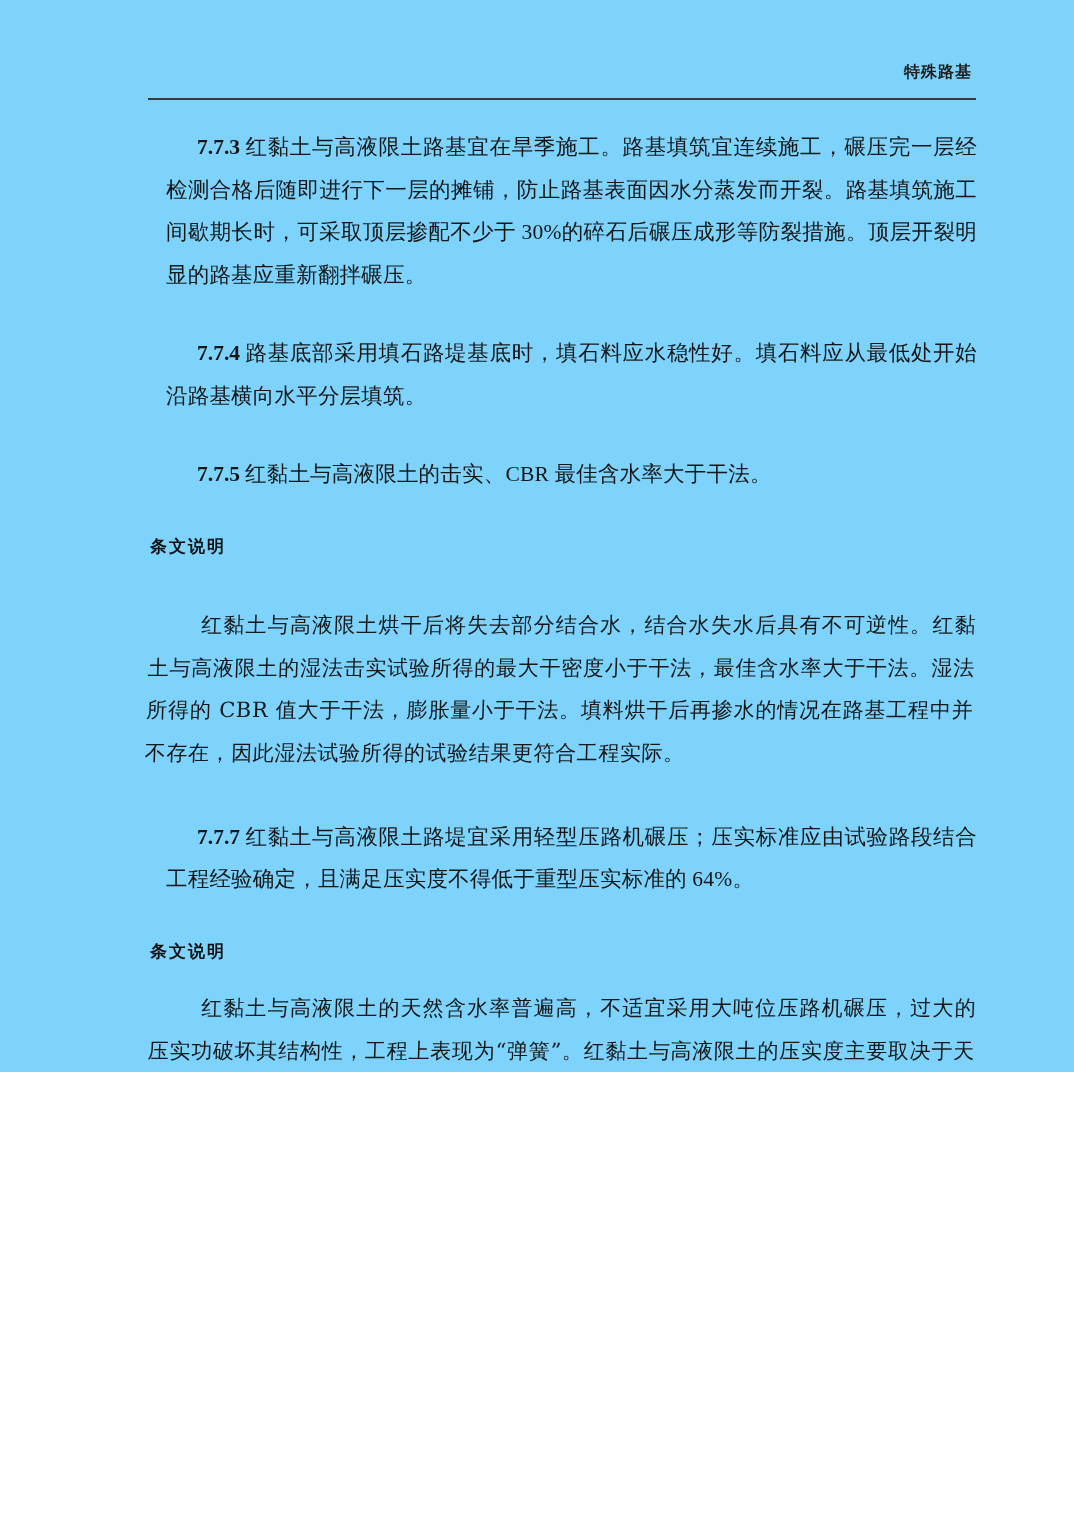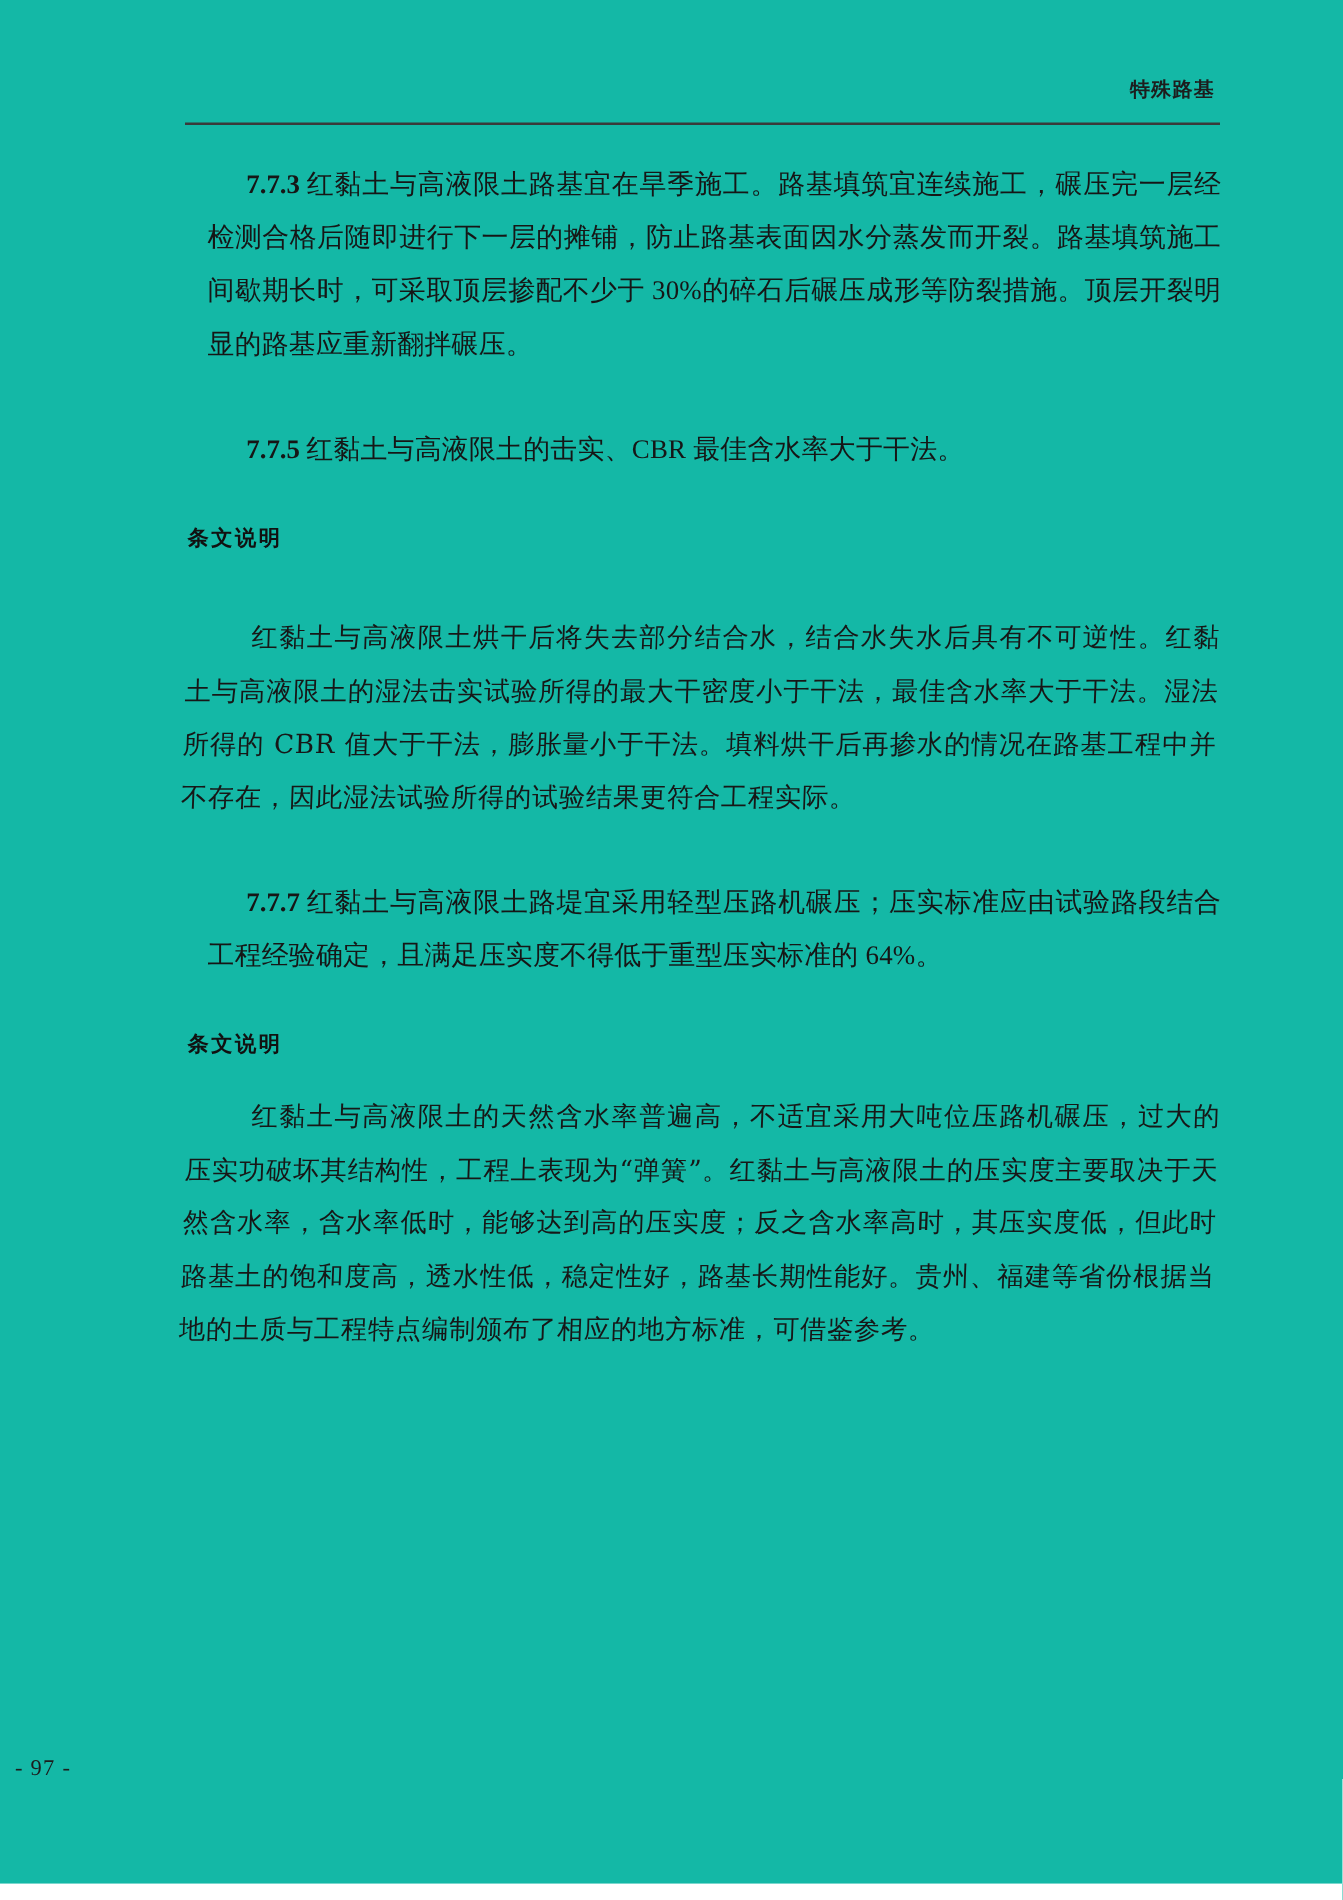--- a/index.html
+++ b/index.html
@@ -7,22 +7,22 @@
     padding: 0;
     background: #ffffff;
   }
   body {
     font-family: "Liberation Serif", "DejaVu Serif", serif;
     color: #1a1a1a;
   }
   .page {
     position: relative;
     width: 1074px;
-    height: 1507px;
-    background: #14b8a6;
+    height: 1072px;
+    background: #7dd3fc;
     box-sizing: border-box;
     overflow: hidden;
   }
 
   
   .header {
     position: absolute;
     left: 148px;
     top: 62px;
     width: 828px;
@@ -125,20 +125,21 @@
     <span class="header-title">特殊路基</span>
   </div>
   <div class="header-rule"></div>
 
   <div class="body">
 
     <p class="clause"><span class="num">7.7.3</span><span>红黏土与高液限土路基宜在旱季施工。路基填筑宜连续施工，碾压完一层经检测合格后随即进行下一层的摊铺，防止路基表面因水分蒸发而开裂。路基填筑施工间歇期长时，可采取顶层掺配不少于 30%的碎石后碾压成形等防裂措施。顶层开裂明显的路基应重新翻拌碾压。</span></p>
 
     <div class="gap-sm"></div>
 
+    <p class="clause"><span class="num">7.7.4</span><span>路基底部采用填石路堤基底时，填石料应水稳性好。填石料应从最低处开始沿路基横向水平分层填筑。</span></p>
 
     <div class="gap-sm"></div>
 
     <p class="clause"><span class="num">7.7.5</span><span>红黏土与高液限土的击实、CBR 最佳含水率大于干法。</span></p>
 
     <h2 class="note-heading">条文说明</h2>
 
     <div class="gap-md"></div>
 
     <p class="note-body">红黏土与高液限土烘干后将失去部分结合水，结合水失水后具有不可逆性。红黏土与高液限土的湿法击实试验所得的最大干密度小于干法，最佳含水率大于干法。湿法所得的 CBR 值大于干法，膨胀量小于干法。填料烘干后再掺水的情况在路基工程中并不存在，因此湿法试验所得的试验结果更符合工程实际。</p>

